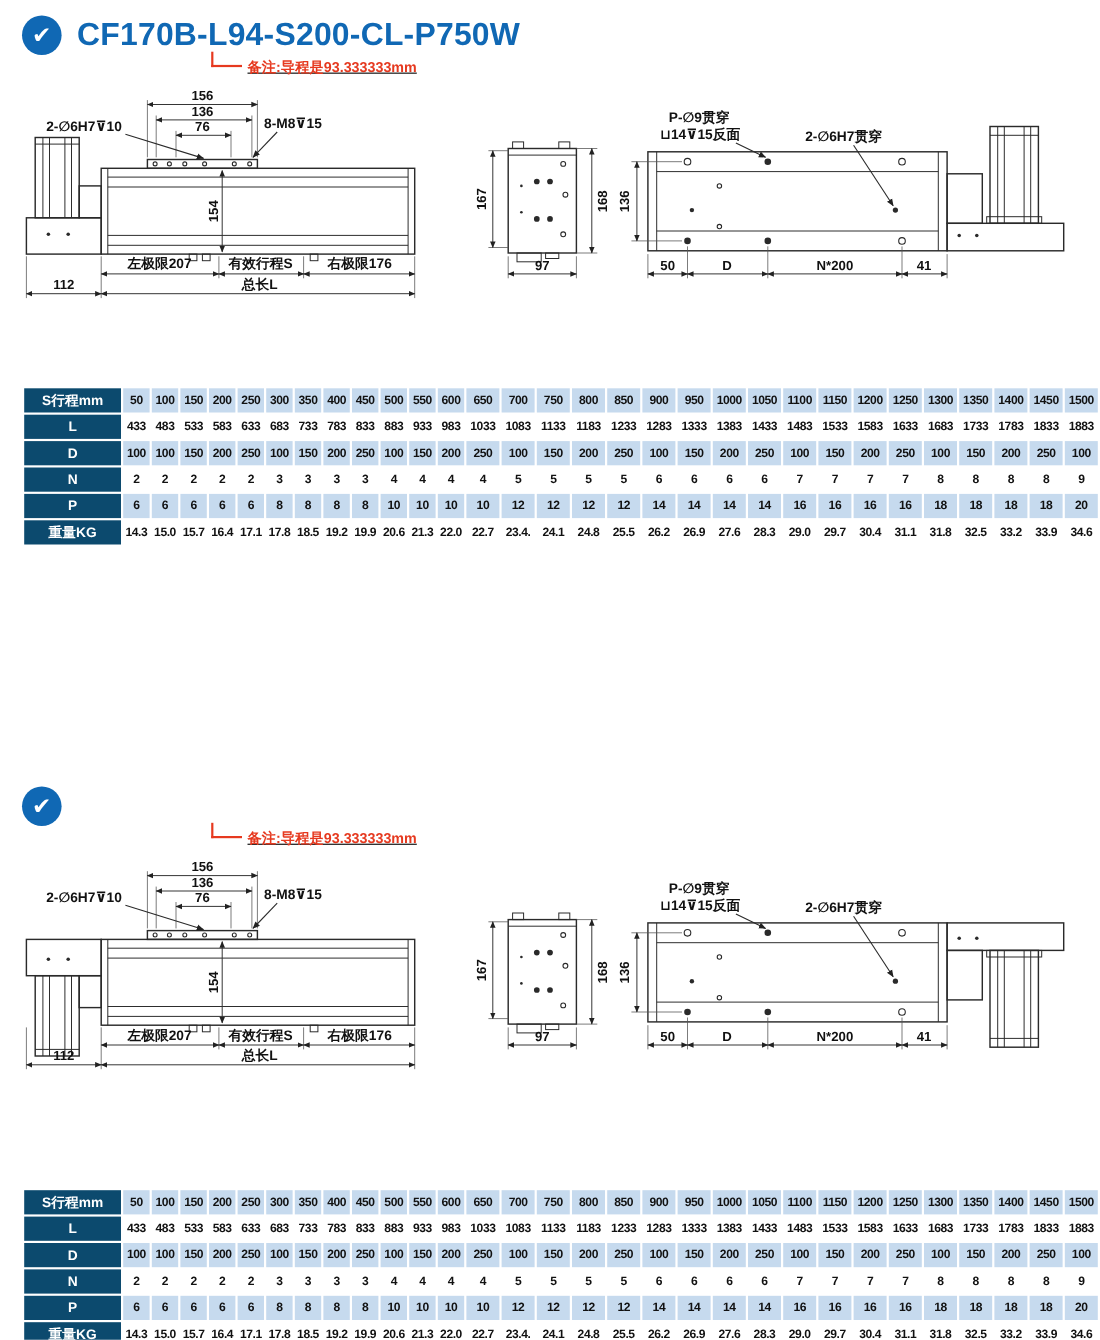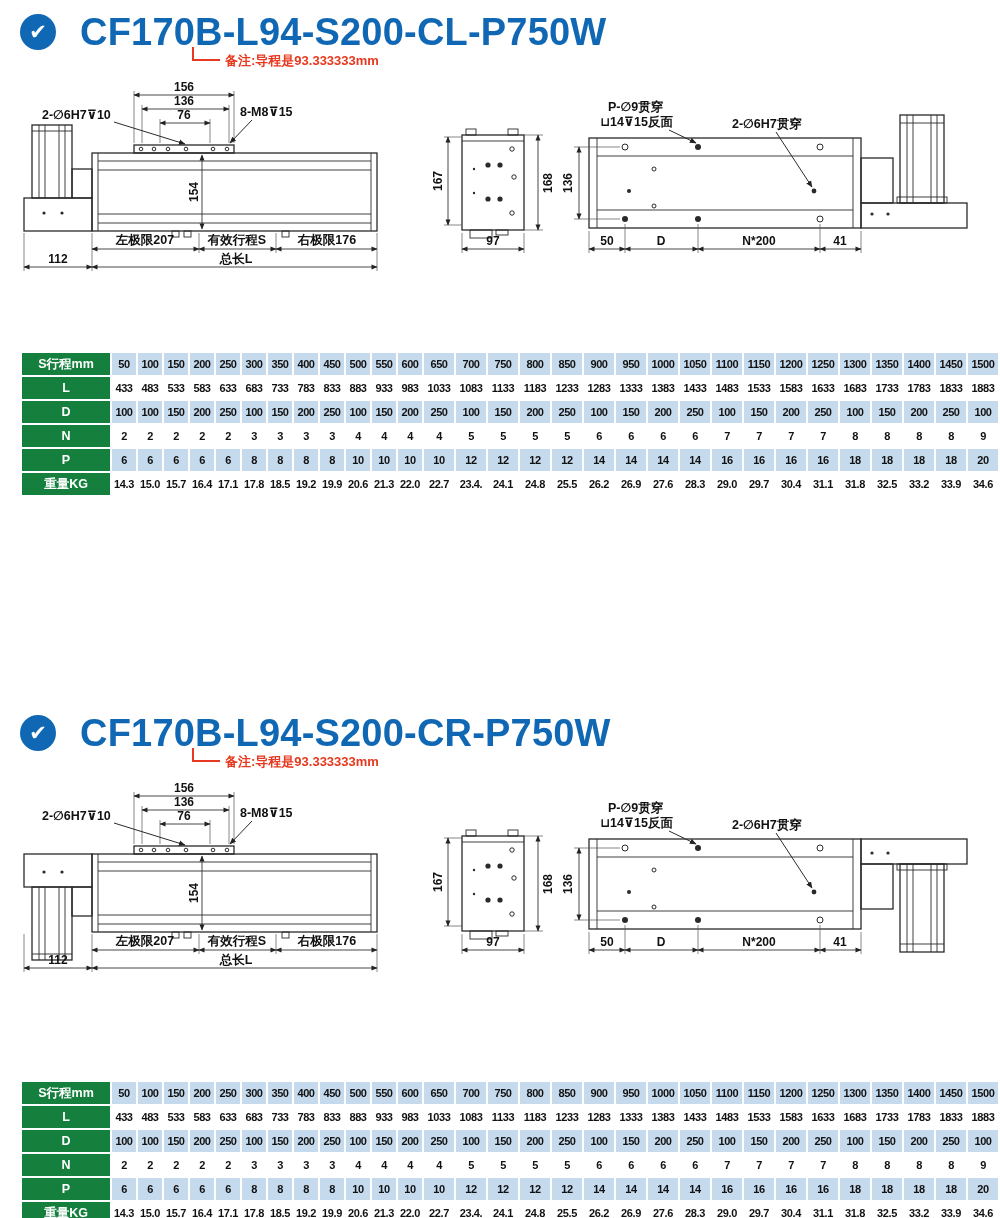--- a/index.html
+++ b/index.html
@@ -8,42 +8,42 @@
     font-family:"Liberation Sans","DejaVu Sans",sans-serif;
   }
   .section{}
   .sec2{margin-top:204px;}
   
   .header{display:flex;align-items:center;gap:14px;padding:12px 0 0 20px;height:40px;}
   .check-icon{
     width:36px;height:36px;border-radius:50%;background:#1068b4;color:#fff;
     font-size:21px;font-weight:700;display:flex;align-items:center;justify-content:center;flex:0 0 auto;
   }
-  .title{margin:10px;font-size:38px;font-weight:700;color:#1068b4;letter-spacing:0.2px;white-space:nowrap;}
+  .title{margin:0;font-size:29px;font-weight:700;color:#1068b4;letter-spacing:0.2px;white-space:nowrap;}
   
-  .note-row{display:flex;align-items:center;margin:0 0 0 192px;height:18px;}
+  .note-row{display:flex;align-items:center;margin:0 0 0 192px;height:18px;text-decoration:underline;}
   .elbow{width:26px;height:12px;border-left:2px solid #e6391f;border-bottom:2px solid #e6391f;margin:-10px 5px 4px 0;flex:0 0 auto;}
   .note-text{font-size:13px;font-weight:700;color:#e6391f;white-space:nowrap;}
   
   .drawing{margin:3px 0 0 14px;height:232px;}
   svg text{font-family:"Liberation Sans","DejaVu Sans",sans-serif;}
   .dim{font-size:12px;font-weight:700;fill:#111;}
   .cn{font-size:12.5px;font-weight:700;fill:#111;}
   .outline{fill:none;stroke:#2a2a2a;stroke-width:1.3;}
   .thin{fill:none;stroke:#2a2a2a;stroke-width:0.9;}
   .dimline{stroke:#333;stroke-width:0.9;fill:none;}
   .ext{stroke:#555;stroke-width:0.7;}
   .hole{fill:#fff;stroke:#2a2a2a;stroke-width:1;}
   .dot{fill:#2a2a2a;stroke:none;}
   .leader{stroke:#2a2a2a;stroke-width:1;fill:none;}
   
   .spec-table{border-collapse:separate;border-spacing:2px;margin:46px 0 0 20px;table-layout:fixed;}
   .sec2 .spec-table{margin-top:74px;}
   .spec-table th{
-    background:#15803d;color:#fff;font-size:12.5px;font-weight:700;width:84px;height:20px;
+    background:#0c4a6e;color:#fff;font-size:12.5px;font-weight:700;width:84px;height:20px;
     text-align:center;padding:1px 2px;white-space:nowrap;
   }
   .spec-table td{
     font-size:11px;font-weight:700;color:#111;text-align:center;height:20px;padding:0;
     letter-spacing:-0.4px;white-space:nowrap;overflow:visible;
   }
   td.narrow{width:24px;} td.wide{width:30px;}
   tr.tint td{background:#c6daee;}
   tr.plain td{background:#ffffff;}
 </style>
@@ -428,21 +428,20 @@
           <td class="wide">33.9</td>
           <td class="wide">34.6</td>
         </tr>
       </tbody>
   </table>
 </div>
 
 <div class="section sec2">
   <div class="header">
     <div class="check-icon">✔</div>
-    <h1 class="title">CF170B-L94-S200-CR-P750W</h1>
   </div>
   <div class="note-row">
     <span class="elbow"></span>
     <span class="note-text">备注:导程是93.333333mm</span>
   </div>
   <div class="drawing">
 <svg viewBox="0 0 965 232" width="965" height="232" xmlns="http://www.w3.org/2000/svg">
   <defs>
     <marker id="arw" viewBox="0 0 8 8" refX="7" refY="4" markerWidth="7" markerHeight="7" orient="auto-start-reverse">
       <path d="M0,0.8 L7.6,4 L0,7.2 z" fill="#222"></path>

